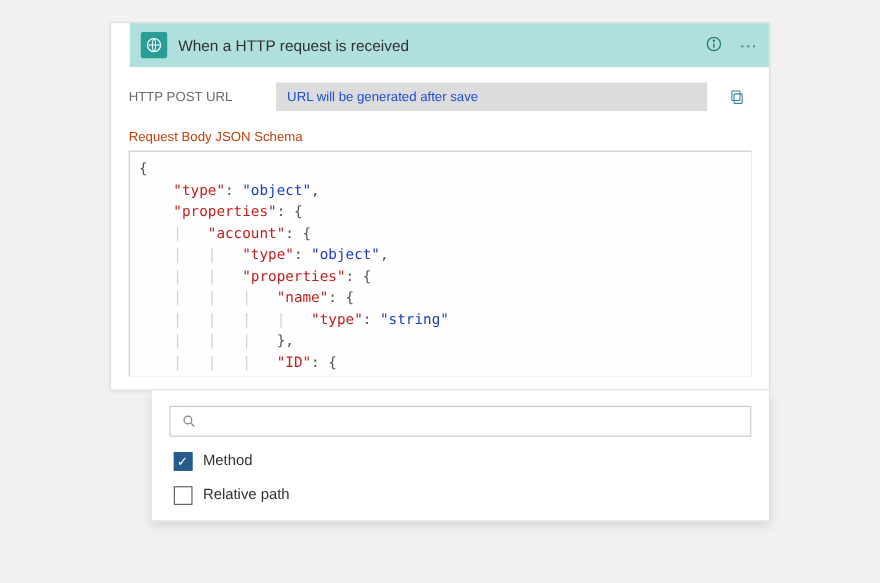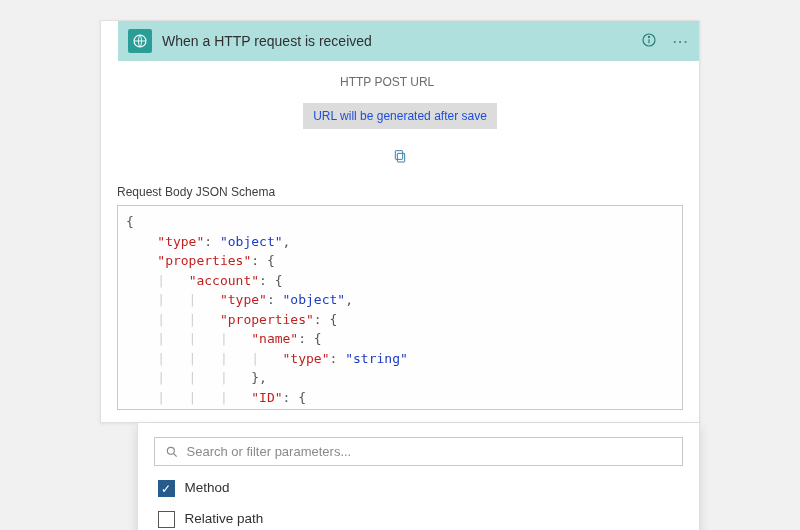--- a/index.html
+++ b/index.html
@@ -29,29 +29,29 @@
     width: 24px; height: 24px;
     background: #2a9d97;
     border-radius: 2px;
     display:flex;align-items:center;justify-content:center;
   }
   .header-icon svg { width: 16px; height:16px; fill:#fff; }
   .header-title { flex:1; font-size:14px; color:#303030; }
   .info-icon { color:#2a7c7c; margin-right:6px; }
   .ellipsis-icon { color:#5a8a8a; letter-spacing:1px; font-weight:bold; cursor:pointer; }
   .card-body { padding: 14px 16px 12px 16px; }
-  .url-row { display:flex; align-items:center; gap:14px; margin-bottom:16px;flex-direction:column; }
+  .url-row { display:flex; align-items:center; gap:14px; margin-bottom:16px; }
   .url-label { color:#6b6b6b; font-size:12px; width:120px; }
   .url-value {
     flex:1; background:#dcdcdc; padding:6px 10px;
     font-size:12px; color:#1d4ed8;
   }
   .copy-btn { width:26px;height:26px;display:flex;align-items:center;justify-content:center;cursor:pointer; }
   .copy-btn svg { width:16px;height:16px;stroke:#3a7fa6;fill:none;stroke-width:1.5; }
-  .section-label { font-size:12px; color:#404040; margin-bottom:6px; }
+  .section-label { font-size:12px; color:#c2410c; margin-bottom:6px; }
   .schema-box {
     border:1px solid #c8c8c8; background:#fefefe;
     height:205px; overflow:auto; position:relative;
     font-family: Consolas, Monaco, monospace;
     font-size:13px; padding:4px 8px;
   }
   .schema-box::-webkit-scrollbar { width:14px; }
   .schema-box::-webkit-scrollbar-track { background:#f0f0f0; }
   .schema-box::-webkit-scrollbar-thumb { background:#cfcfcf; }
   pre.code { white-space:pre; line-height:1.5; padding-top:2px;}
@@ -141,21 +141,20 @@
 
   </div>
 </div>
 
 <div class="dropdown-panel">
   <div class="search-box">
     <svg viewBox="0 0 24 24">
         <circle cx="10" cy="10" r="6"></circle>
         <line x1="15" y1="15" x2="20" y2="20"></line>
       </svg>
-    <span>Search or filter parameters...</span>
   </div>
   <div class="opt-row">
     <div class="checkbox checked"></div>
     <div class="opt-label">Method</div>
   </div>
   <div class="opt-row">
     <div class="checkbox"></div>
     <div class="opt-label">Relative path</div>
   </div>
 </div>

